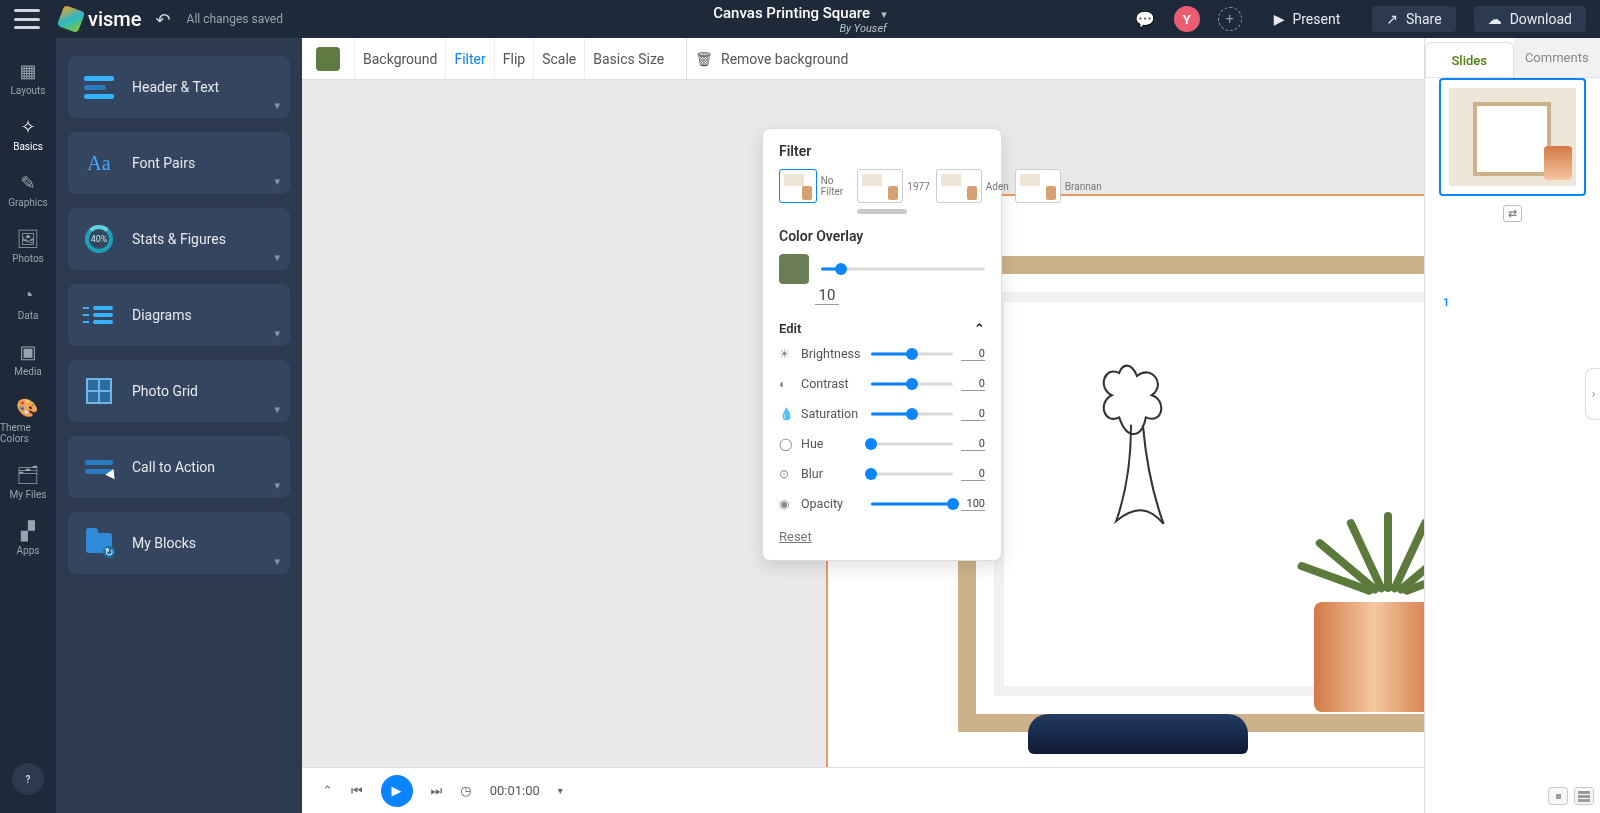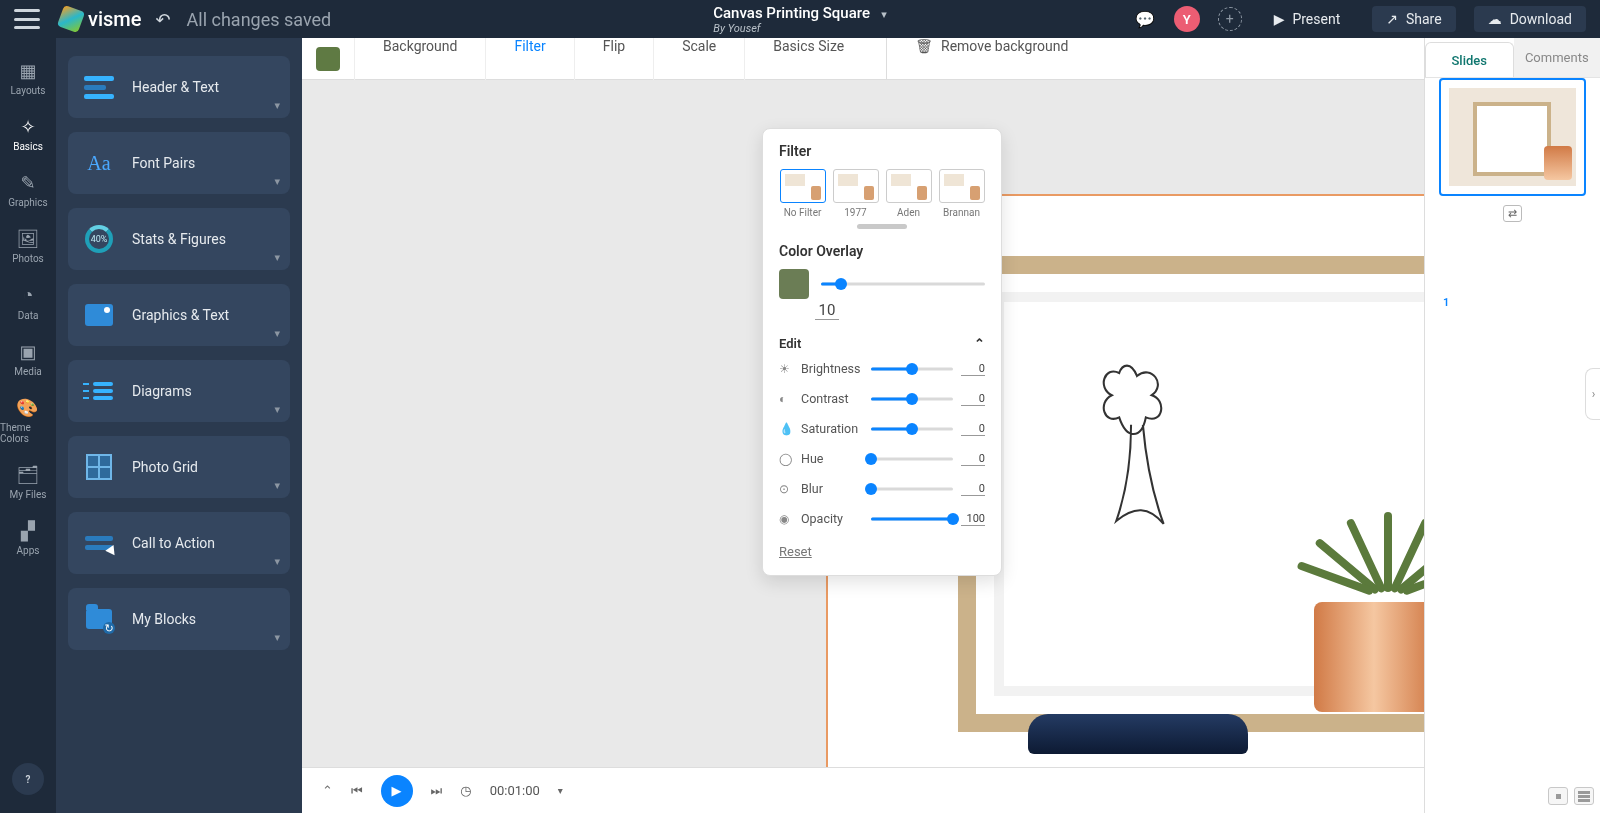--- a/index.html
+++ b/index.html
@@ -4,22 +4,22 @@
 <style>
   *{box-sizing:border-box;margin:0;padding:0;font-family:-apple-system,BlinkMacSystemFont,"Segoe UI",Roboto,Arial,sans-serif}
   body{width:1600px;height:813px;overflow:hidden;background:#e9e9e9;color:#333}
   
   .topbar{height:38px;background:#1e2a3a;color:#cfd6dd;display:flex;align-items:center;padding:0 14px;font-size:13px;position:relative;z-index:5}
   .hamburger{width:26px;height:20px;display:flex;flex-direction:column;justify-content:space-between;margin-right:20px;cursor:pointer}
   .hamburger span{height:3px;background:#cfd6dd;border-radius:2px}
   .logo{display:flex;align-items:center;gap:6px;color:#fff;font-weight:500;font-size:20px;margin-right:14px}
   .logo-badge{width:22px;height:22px;border-radius:4px;background:linear-gradient(135deg,#ff9f1c,#2ab7ca,#8ac926);transform:rotate(20deg)}
   .undo-icon{font-size:18px;margin-right:16px;cursor:pointer}
-  .saved{color:#9aa4af;font-size:18px}
-  .title-block{position:absolute;left:50%;transform:translateX(-50%);text-align:left;color:#fff}
+  .saved{color:#9aa4af;font-size:12px}
+  .title-block{position:absolute;left:50%;transform:translateX(-50%);text-align:right;color:#fff}
   .title-block .title{font-size:15px;font-weight:500}
   .title-block .byline{font-size:11px;font-style:italic;color:#b8c0c8}
   .title-block .caret-dn{font-size:11px;color:#b8c0c8;margin-left:8px}
   .top-actions{margin-left:auto;display:flex;align-items:center;gap:18px}
   .top-btn{display:flex;align-items:center;gap:8px;background:#2b3a4f;color:#e6eaee;font-size:14px;padding:5px 14px;border-radius:4px;cursor:pointer}
   .top-btn.play{background:transparent}
   .avatar{width:26px;height:26px;border-radius:50%;background:#ec5d73;color:#fff;display:flex;align-items:center;justify-content:center;font-weight:600;font-size:13px}
   .dash-circ{width:24px;height:24px;border:1.5px dashed #8d97a3;border-radius:50%;display:flex;align-items:center;justify-content:center;color:#8d97a3;font-size:14px;cursor:pointer}
   .ic{display:inline-block}
   
@@ -32,41 +32,41 @@
   .help-bubble{position:absolute;bottom:18px;left:12px;width:32px;height:32px;border-radius:50%;background:#2b3a4f;color:#cfd6dd;display:flex;align-items:center;justify-content:center;font-weight:600;cursor:pointer}
   
   .cat-panel{width:246px;background:#2b3a4f;padding:18px 12px;display:flex;flex-direction:column;gap:14px}
   .cat-item{background:#34465f;border-radius:8px;height:62px;display:flex;align-items:center;padding:0 14px;color:#e6eaee;font-size:14px;position:relative;cursor:pointer}
   .cat-item .cic{width:34px;height:34px;margin-right:16px;display:flex;align-items:center;justify-content:center}
   .cat-item::after{content:"▾";position:absolute;right:10px;bottom:6px;color:#8d97a3;font-size:11px}
   
   .stage-wrap{flex:1;display:flex;flex-direction:column;background:#e9e9e9;position:relative}
   .toolbar2{height:42px;background:#fff;border-bottom:1px solid #ddd;display:flex;align-items:center;padding:0 14px;font-size:14px;color:#555;gap:0}
   .sw{width:24px;height:24px;border-radius:4px;background:#5f7a43;margin-right:14px;cursor:pointer}
-  .tbtn{padding:0 28px;height:42px;display:flex;border-left:1px solid #eee;cursor:pointer}
+  .tbtn{padding:0 8px;height:42px;display:flex;align-items:center;border-left:1px solid #eee;cursor:pointer}
   .tbtn.active{color:#0a84ff}
   .tbtn.trash{border-left:1px solid #ddd;margin-left:14px;gap:8px;color:#555}
   .stage{flex:1;position:relative;overflow:hidden}
   .canvas{position:absolute;left:524px;top:114px;width:600px;height:600px;border:2px solid #e99a63;background:#fff}
   
   .art{position:absolute;inset:0}
   .wood-frame{position:absolute;left:130px;top:60px;right:-80px;bottom:60px;border:18px solid #cbb28a;background:#fff}
   .inner-mat{position:absolute;inset:18px;border:10px solid #f2f2f2;background:#fff}
   .sketch{position:absolute;left:55px;top:40px;width:150px;height:210px;border:1px solid transparent}
   .sketch svg{width:100%;height:100%}
   .plant{position:absolute;right:-40px;bottom:80px;width:170px;height:200px}
   .pot{position:absolute;left:20px;bottom:0;width:120px;height:110px;background:linear-gradient(90deg,#d17a46,#f5c7a1,#d17a46);border-radius:8px}
   .leaves{position:absolute;left:0;top:0;width:170px;height:120px}
   .leaf{position:absolute;background:#5b7a3c;width:8px;height:80px;border-radius:4px;transform-origin:bottom center}
   .shelf-obj{position:absolute;left:200px;bottom:38px;width:220px;height:40px;background:linear-gradient(#243b63,#0d1a33);border-radius:20px 20px 6px 6px}
   
   .popover{position:absolute;left:460px;top:48px;width:240px;background:#fff;border:1px solid #ddd;border-radius:8px;box-shadow:0 6px 18px rgba(0,0,0,.12);padding:14px 16px 16px;font-size:13px;color:#444;z-index:3}
   .popover h4{font-size:14px;font-weight:600;margin-bottom:10px;color:#333}
   .filters-row{display:flex;gap:6px;margin-bottom:6px}
-  .filt{flex:1;display:flex;flex-direction:column;align-items:center;gap:4px;cursor:pointer}
+  .filt{flex:1;display:flex;flex-direction:row;align-items:center;gap:4px;cursor:pointer}
   .filt .thumb{width:46px;height:34px;border:1px solid #ccc;border-radius:3px;background:#fff;position:relative;overflow:hidden}
   .filt .thumb::after{content:"";position:absolute;right:4px;bottom:2px;width:10px;height:14px;background:#d7a072;border-radius:2px}
   .filt .thumb::before{content:"";position:absolute;left:4px;top:4px;width:20px;height:12px;background:#efe5d6}
   .filt.active .thumb{border-color:#0a84ff}
   .filt-lbl{font-size:10px;color:#777}
   .scroll-ind{width:50px;height:5px;background:#c9c9c9;border-radius:3px;margin:2px auto 14px}
   .overlay-row{display:flex;align-items:center;gap:12px;margin-top:8px}
   .overlay-sw{width:30px;height:30px;background:#6b7d55;border-radius:4px;cursor:pointer}
   .mini-slider{flex:1;position:relative;height:16px}
   .track{position:absolute;left:0;right:0;top:50%;height:3px;background:#d9d9d9;border-radius:2px;transform:translateY(-50%)}
@@ -86,21 +86,21 @@
   .player .chev{cursor:pointer;color:#777}
   .play-round{width:32px;height:32px;border-radius:50%;background:#0a84ff;color:#fff;display:flex;align-items:center;justify-content:center;cursor:pointer}
   .pctl{cursor:pointer;color:#666}
   .zoom-bubble{position:absolute;right:20px;bottom:10px;background:#fff;border:1px solid #ddd;border-radius:20px;height:32px;display:flex;align-items:center;gap:10px;padding:0 14px;font-size:13px;color:#444;box-shadow:0 2px 6px rgba(0,0,0,.08)}
   .zoom-bubble .ztrack{width:100px;height:3px;background:#ccc;border-radius:2px;position:relative}
   .zoom-bubble .zknob{position:absolute;left:10%;top:50%;width:10px;height:10px;border-radius:50%;background:#0a84ff;transform:translate(-50%,-50%)}
   
   .rightp{width:176px;background:#fff;border-left:1px solid #ddd;display:flex;flex-direction:column}
   .tabs{display:flex;height:40px;border-bottom:1px solid #e4e4e4;font-size:13px}
   .tab{flex:1;display:flex;align-items:center;justify-content:center;color:#888;cursor:pointer}
-  .tab.active{background:#fff;color:#0f766e;font-weight:500;border:1px solid #ddd;border-bottom:none;border-radius:6px 6px 0 0;margin-top:4px}
+  .tab.active{background:#fff;color:#4d7c0f;font-weight:500;border:1px solid #ddd;border-bottom:none;border-radius:6px 6px 0 0;margin-top:4px}
   .tab:not(.active){background:#f1f1f1}
   .newpage{color:#0a84ff;font-weight:600;text-align:center;padding:14px 0;cursor:pointer;font-size:14px}
   .slide-thumb{margin:0 14px;border:2px solid #0a84ff;border-radius:4px;height:118px;background:#fff;position:relative;overflow:hidden}
   .slide-thumb .mini{position:absolute;inset:8px;background:#efe6da}
   .slide-thumb .mini::after{content:"";position:absolute;right:4px;bottom:6px;width:28px;height:34px;background:linear-gradient(#d17a46,#f5c7a1);border-radius:4px}
   .slide-thumb .mini::before{content:"";position:absolute;left:24px;top:14px;width:70px;height:66px;border:4px solid #cbb28a;background:#fff}
   .slide-idx{position:absolute;left:18px;top:258px;font-size:11px;color:#0a84ff;font-weight:600}
   .expand-pill{position:absolute;right:-1px;top:330px;width:16px;height:52px;background:#fff;border:1px solid #ddd;border-right:none;border-radius:8px 0 0 8px;display:flex;align-items:center;justify-content:center;color:#888;font-size:12px;cursor:pointer}
   .view-toggles{position:absolute;right:6px;bottom:8px;display:flex;gap:6px}
   .vt{width:20px;height:18px;border:1px solid #c8c8c8;border-radius:3px;background:#f6f6f6;display:flex;align-items:center;justify-content:center;cursor:pointer;flex-direction:column;gap:1px}
@@ -230,26 +230,20 @@
         <span>Font Pairs</span>
       </div>
     <div class="cat-item">
         <span class="cic">
           <span class="ring">40%</span>
         </span>
         <span>Stats &amp; Figures</span>
       </div>
     <div class="cat-item">
         <span class="cic">
-          <span class="imgic"></span>
-        </span>
-        <span>Graphics &amp; Text</span>
-      </div>
-    <div class="cat-item">
-        <span class="cic">
           <span class="diag">
             <i></i>
             <i></i>
             <i></i>
           </span>
         </span>
         <span>Diagrams</span>
       </div>
     <div class="cat-item">
         <span class="cic">

